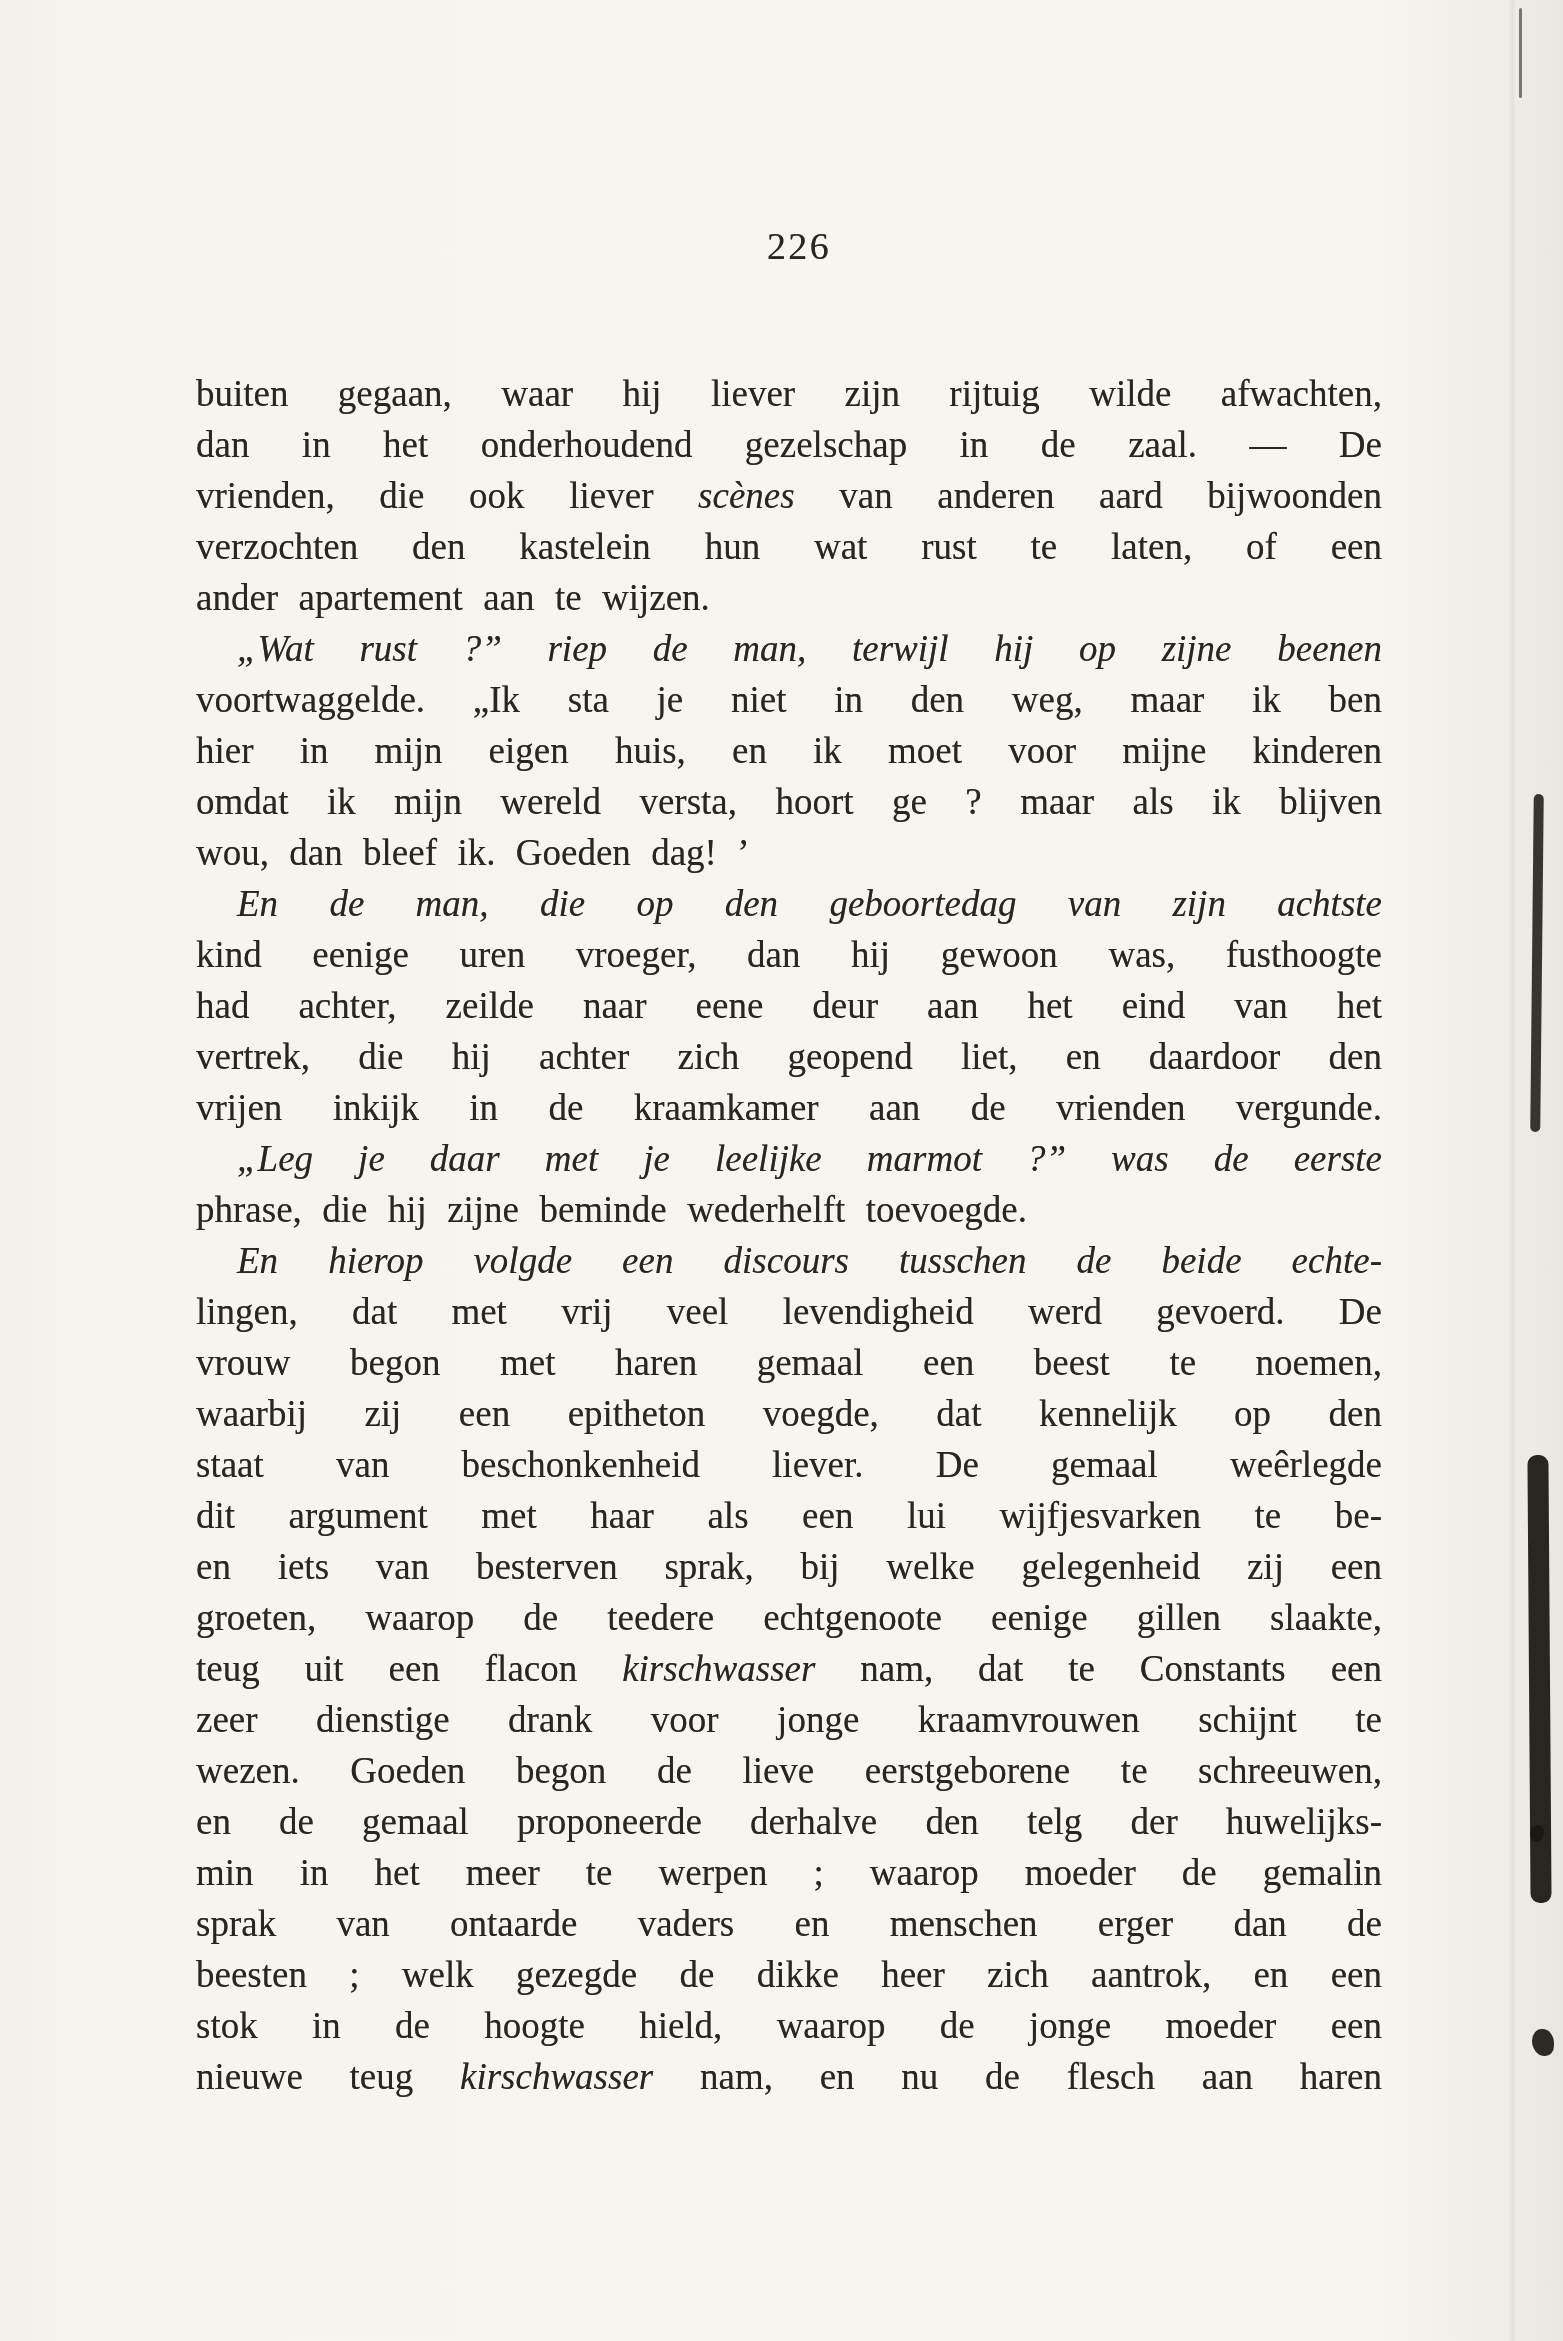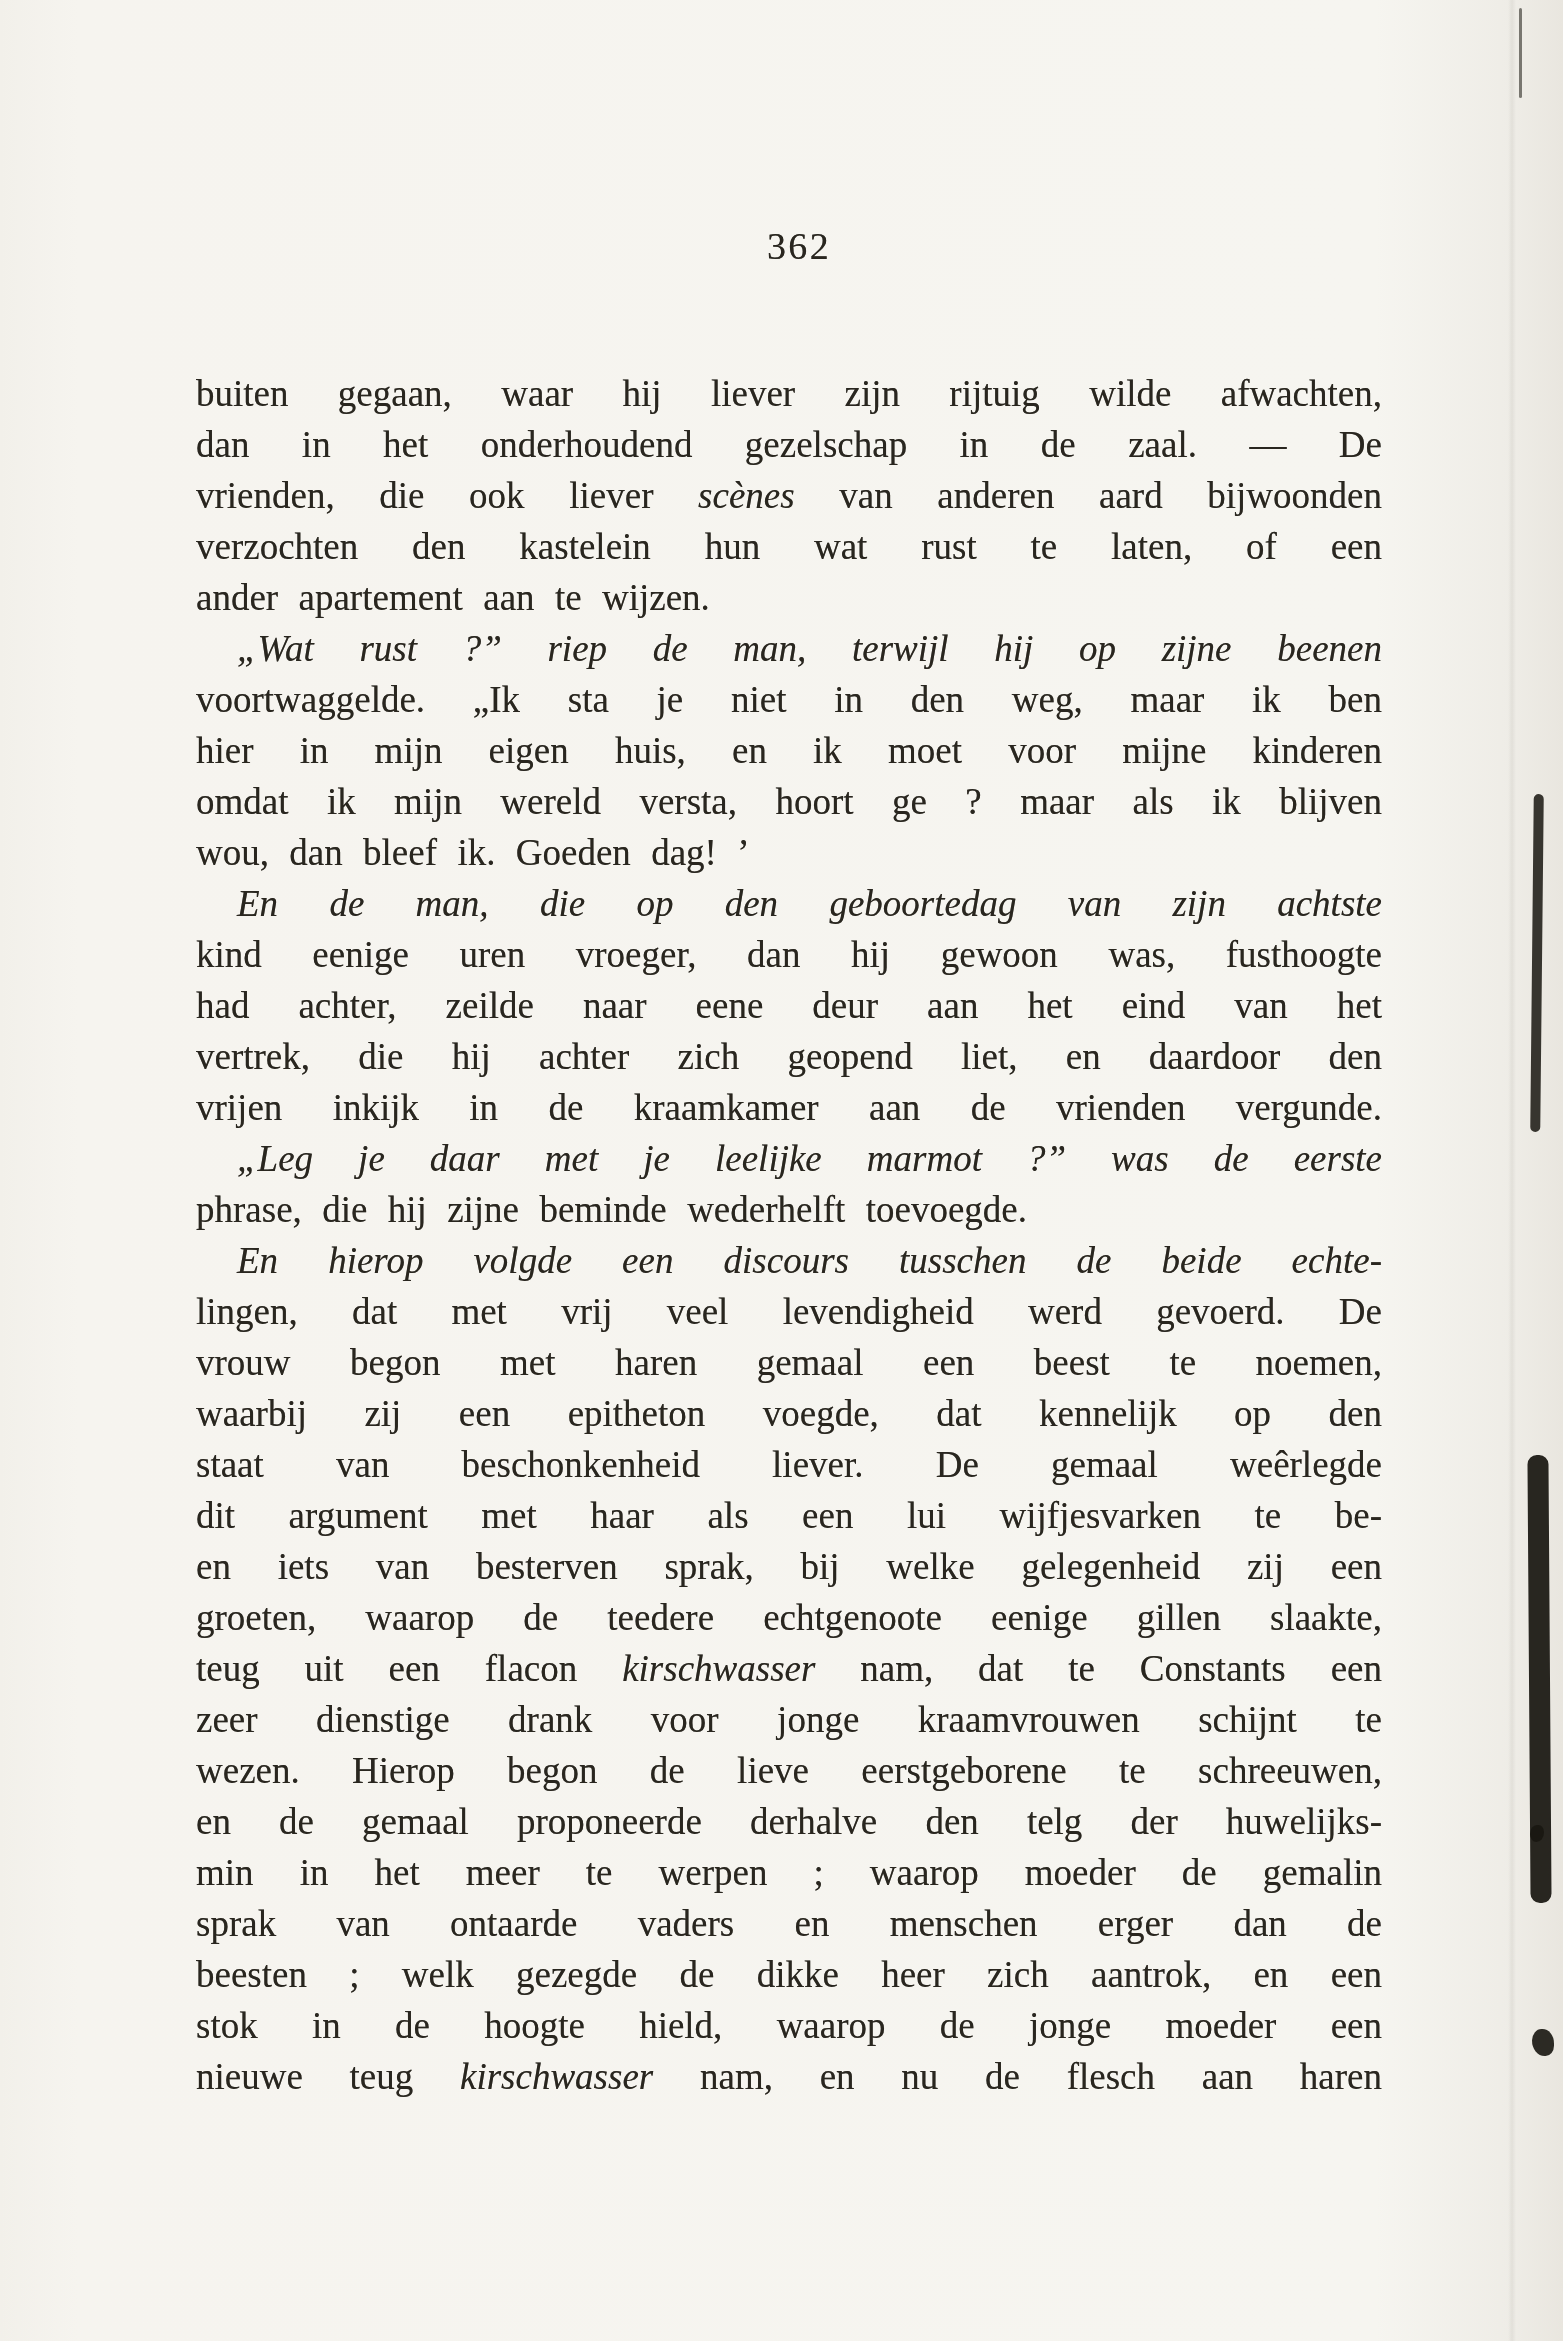--- a/index.html
+++ b/index.html
@@ -82,21 +82,21 @@
 <div class="page">
 
   <div class="crease"></div>
 
   <div class="art art-topline"></div>
   <div class="art art-streak-a"></div>
   <div class="art art-streak-b"></div>
   <div class="art art-speck-a"></div>
   <div class="art art-speck-b"></div>
 
-  <div class="page-number">362</div>
+  <div class="page-number">226</div>
 
   <div class="text-block">
       <div class="line just"><span>buiten gegaan, waar hij liever zijn rijtuig wilde afwachten,</span></div>
       <div class="line just"><span>dan in het onderhoudend gezelschap in de zaal. — De</span></div>
       <div class="line just"><span>vrienden, die ook liever </span><span class="it">scènes</span><span> van anderen aard bijwoonden</span></div>
       <div class="line just"><span>verzochten den kastelein hun wat rust te laten, of een</span></div>
       <div class="line"><span>ander apartement aan te wijzen.</span></div>
       <div class="line just indent"><span>„Wat rust ?” riep de man, terwijl hij op zijne beenen</span></div>
       <div class="line just"><span>voortwaggelde. „Ik sta je niet in den weg, maar ik ben</span></div>
       <div class="line just"><span>hier in mijn eigen huis, en ik moet voor mijne kinderen</span></div>
@@ -112,21 +112,21 @@
       <div class="line just indent"><span>En hierop volgde een discours tusschen de beide echte-</span></div>
       <div class="line just"><span>lingen, dat met vrij veel levendigheid werd gevoerd. De</span></div>
       <div class="line just"><span>vrouw begon met haren gemaal een beest te noemen,</span></div>
       <div class="line just"><span>waarbij zij een epitheton voegde, dat kennelijk op den</span></div>
       <div class="line just"><span>staat van beschonkenheid liever. De gemaal weêrlegde</span></div>
       <div class="line just"><span>dit argument met haar als een lui wijfjesvarken te be-</span></div>
       <div class="line just"><span>en iets van besterven sprak, bij welke gelegenheid zij een</span></div>
       <div class="line just"><span>groeten, waarop de teedere echtgenoote eenige gillen slaakte,</span></div>
       <div class="line just"><span>teug uit een flacon </span><span class="it">kirschwasser</span><span> nam, dat te Constants een</span></div>
       <div class="line just"><span>zeer dienstige drank voor jonge kraamvrouwen schijnt te</span></div>
-      <div class="line just"><span>wezen. Hierop begon de lieve eerstgeborene te schreeuwen,</span></div>
+      <div class="line just"><span>wezen. Goeden begon de lieve eerstgeborene te schreeuwen,</span></div>
       <div class="line just"><span>en de gemaal proponeerde derhalve den telg der huwelijks-</span></div>
       <div class="line just"><span>min in het meer te werpen ; waarop moeder de gemalin</span></div>
       <div class="line just"><span>sprak van ontaarde vaders en menschen erger dan de</span></div>
       <div class="line just"><span>beesten ; welk gezegde de dikke heer zich aantrok, en een</span></div>
       <div class="line just"><span>stok in de hoogte hield, waarop de jonge moeder een</span></div>
       <div class="line just"><span>nieuwe teug </span><span class="it">kirschwasser</span><span> nam, en nu de flesch aan haren</span></div>
     </div>
 
 </div>
 

